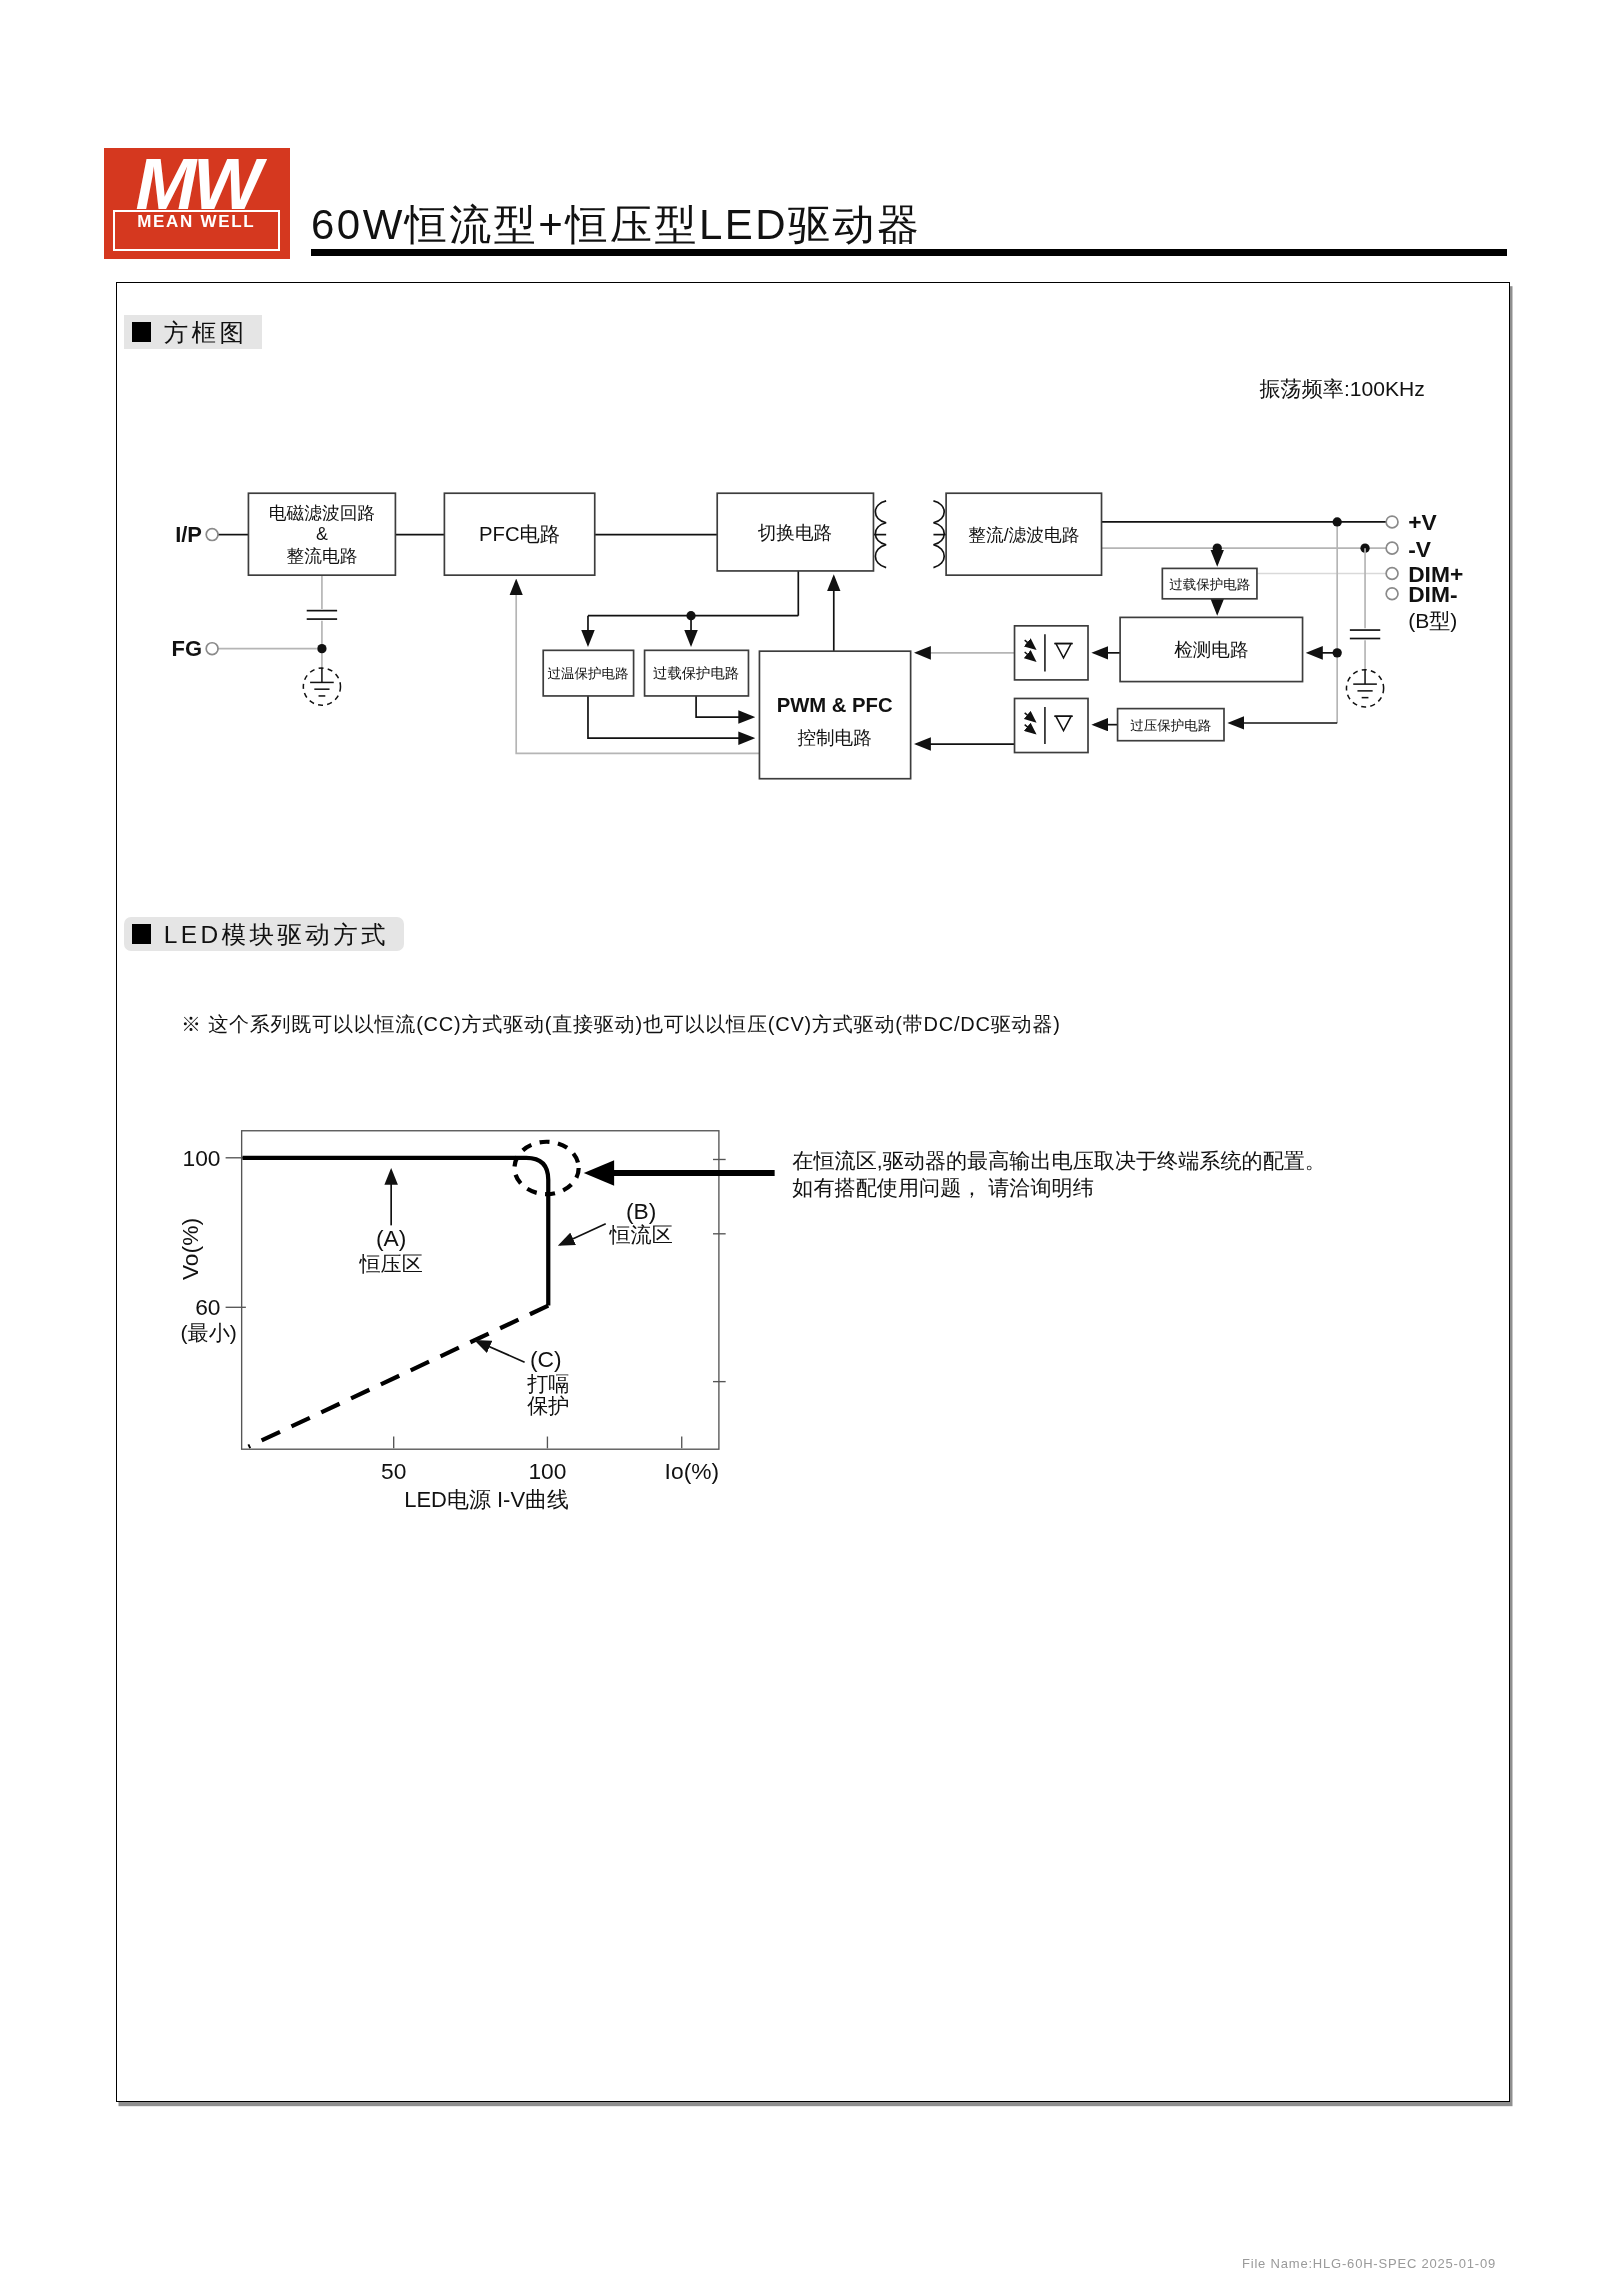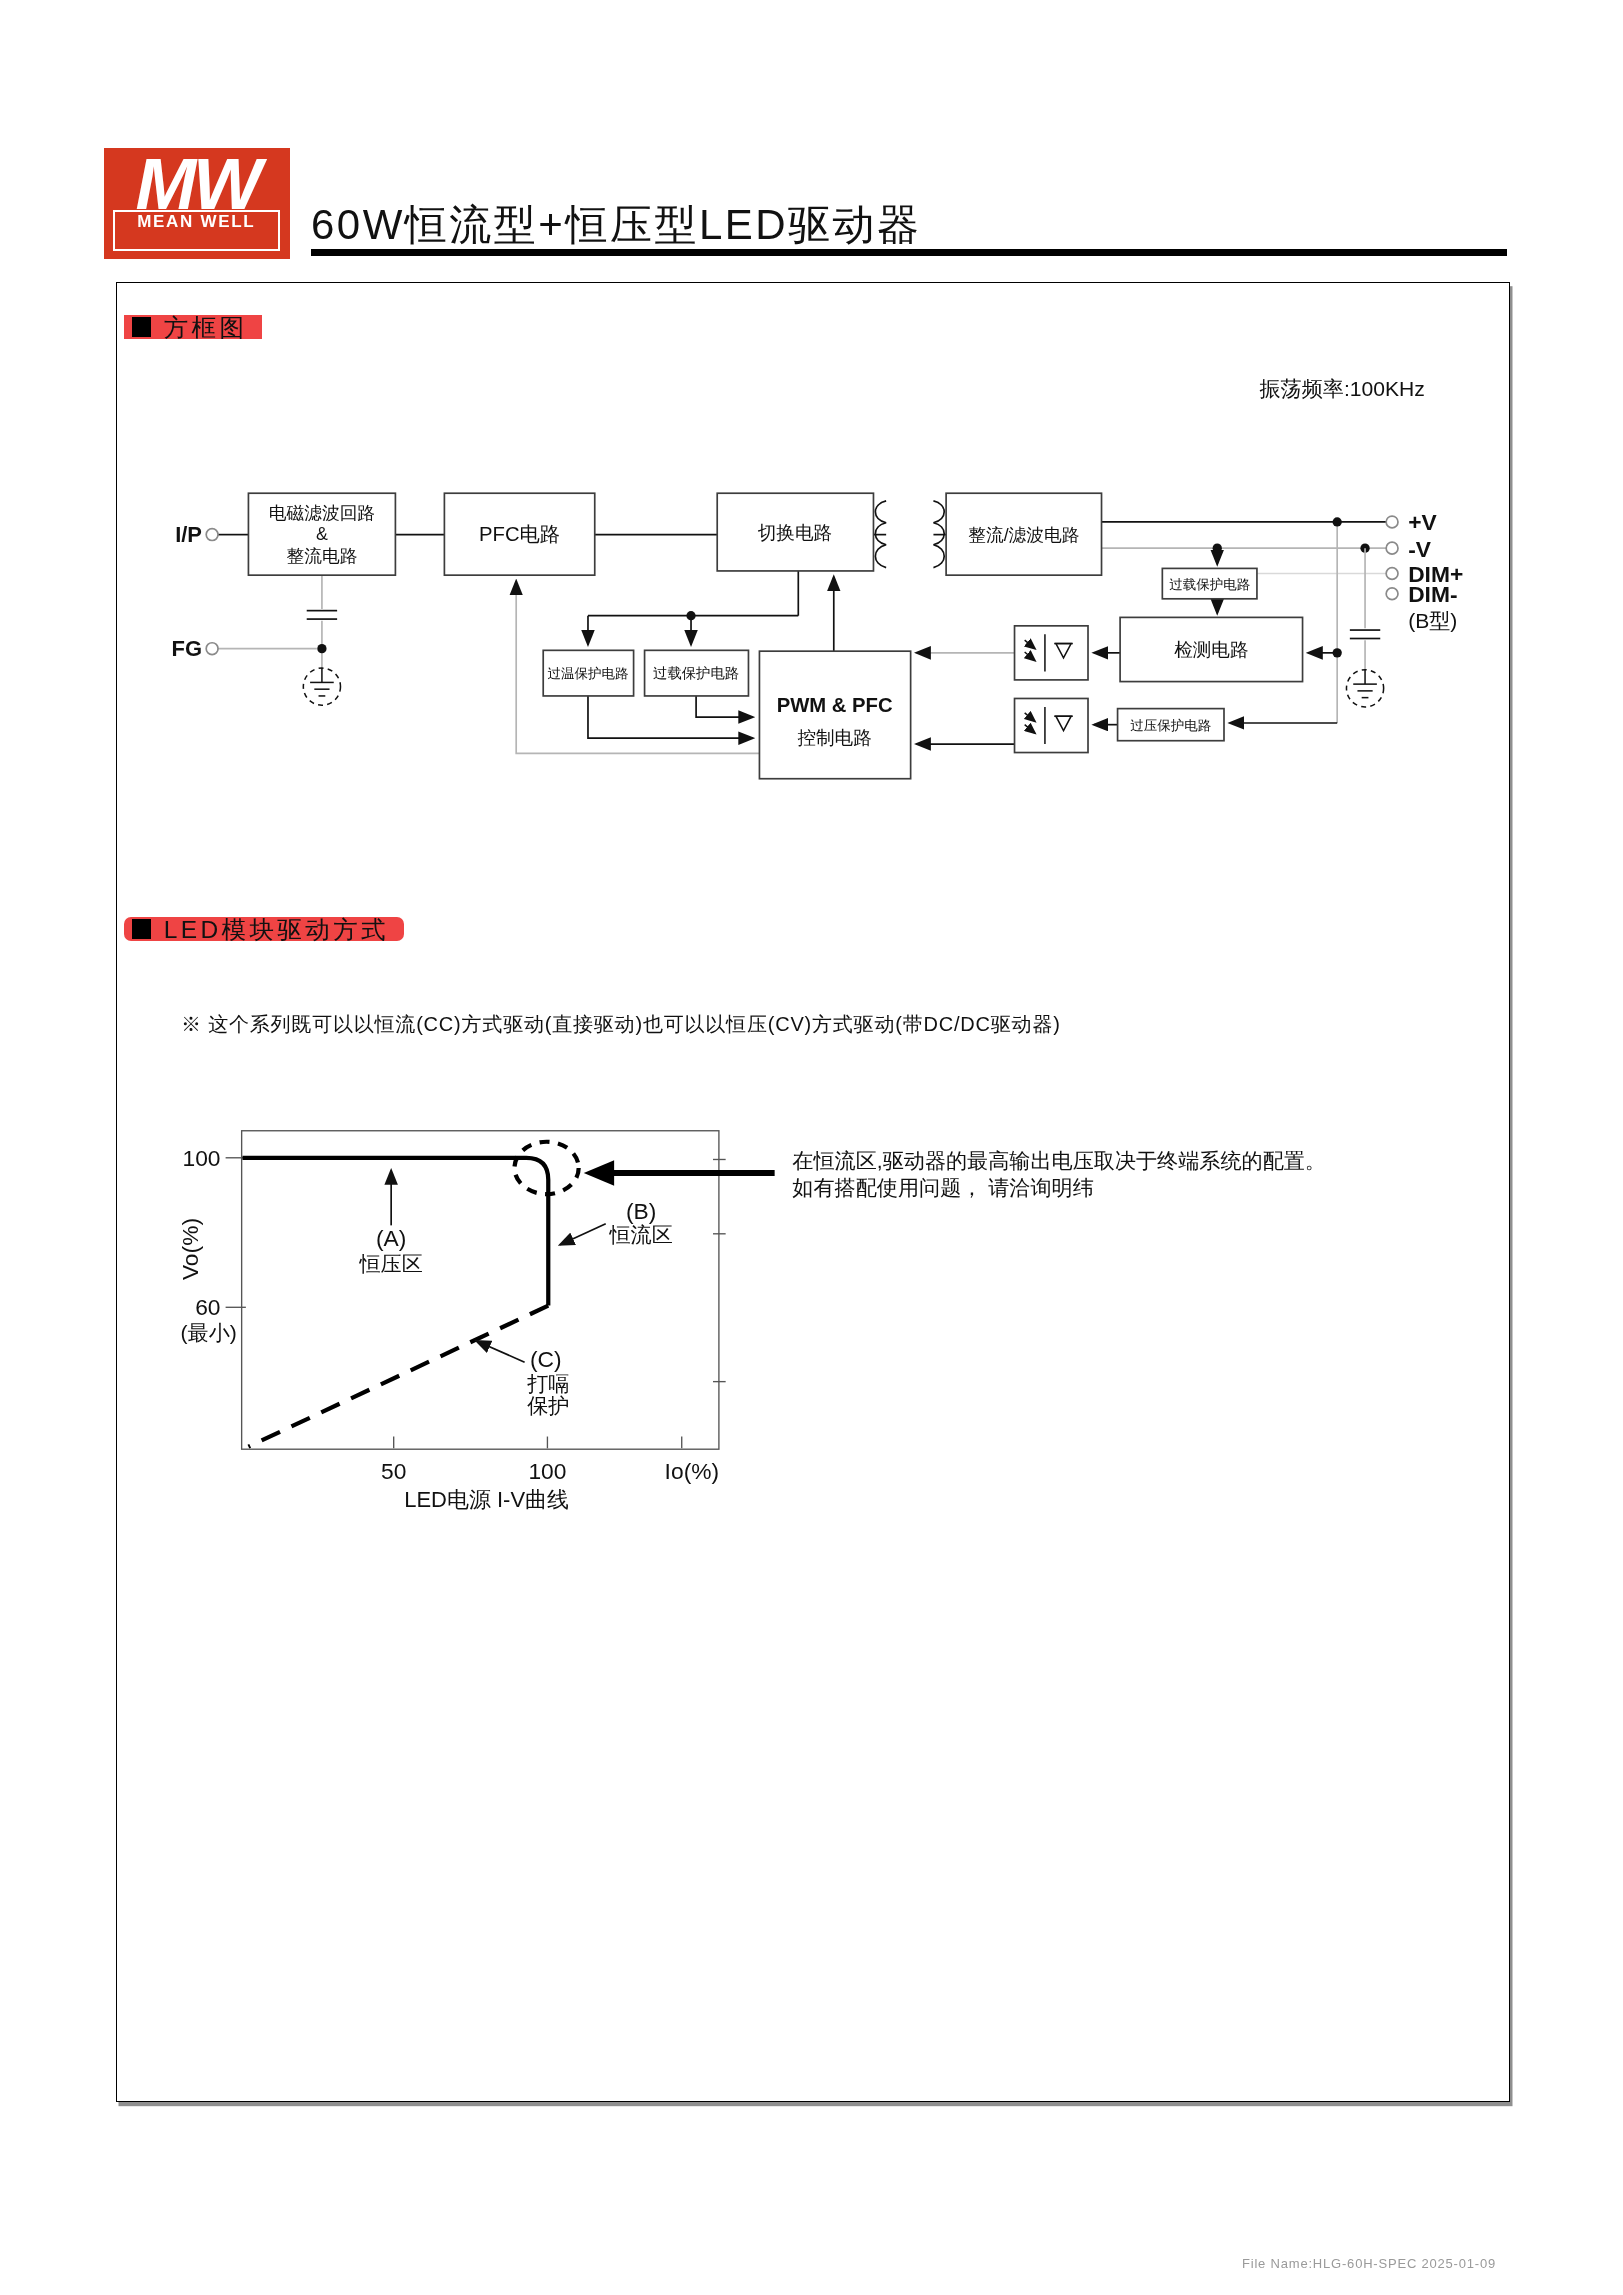--- a/index.html
+++ b/index.html
@@ -18,22 +18,22 @@
   .doc-title{position:absolute;left:311px;top:197px;font-size:42px;letter-spacing:2.5px;
         white-space:nowrap;}
   .series-title{position:absolute;right:116px;top:197px;font-size:41px;font-weight:bold;
         letter-spacing:1.7px;white-space:nowrap;}
   .title-rule{position:absolute;left:311px;top:249px;width:1196px;height:6.8px;background:#000;}
 
   
   .frame{position:absolute;left:116px;top:282px;width:1392px;height:1818px;
         border:1.7px solid #000;box-shadow:2.5px 4.2px 0 #8f8f8f;background:#fff;}
 
-  .sec-h{position:absolute;display:inline-flex;align-items:center;height:24px;
-        background:#ef4444;padding:0 15px 0 7.6px;}
+  .sec-h{position:absolute;display:inline-flex;align-items:center;height:34px;
+        background:#e5e5e5;padding:0 15px 0 7.6px;}
   .sec-sq{width:19.4px;height:19.4px;background:#000;margin-right:12.7px;flex:0 0 auto;}
   .sec-label{font-size:24.5px;letter-spacing:3.4px;white-space:nowrap;}
   #sec1{left:124px;top:315px;}
   #sec2{left:124px;top:917px;border-radius:7px;}
 
   .note-line{position:absolute;left:181px;top:1011px;font-size:20px;letter-spacing:0.8px;
         white-space:nowrap;}
 
   .footer{position:absolute;right:127px;top:2256px;font-size:13px;
         color:#9a9a9a;letter-spacing:0.8px;}

